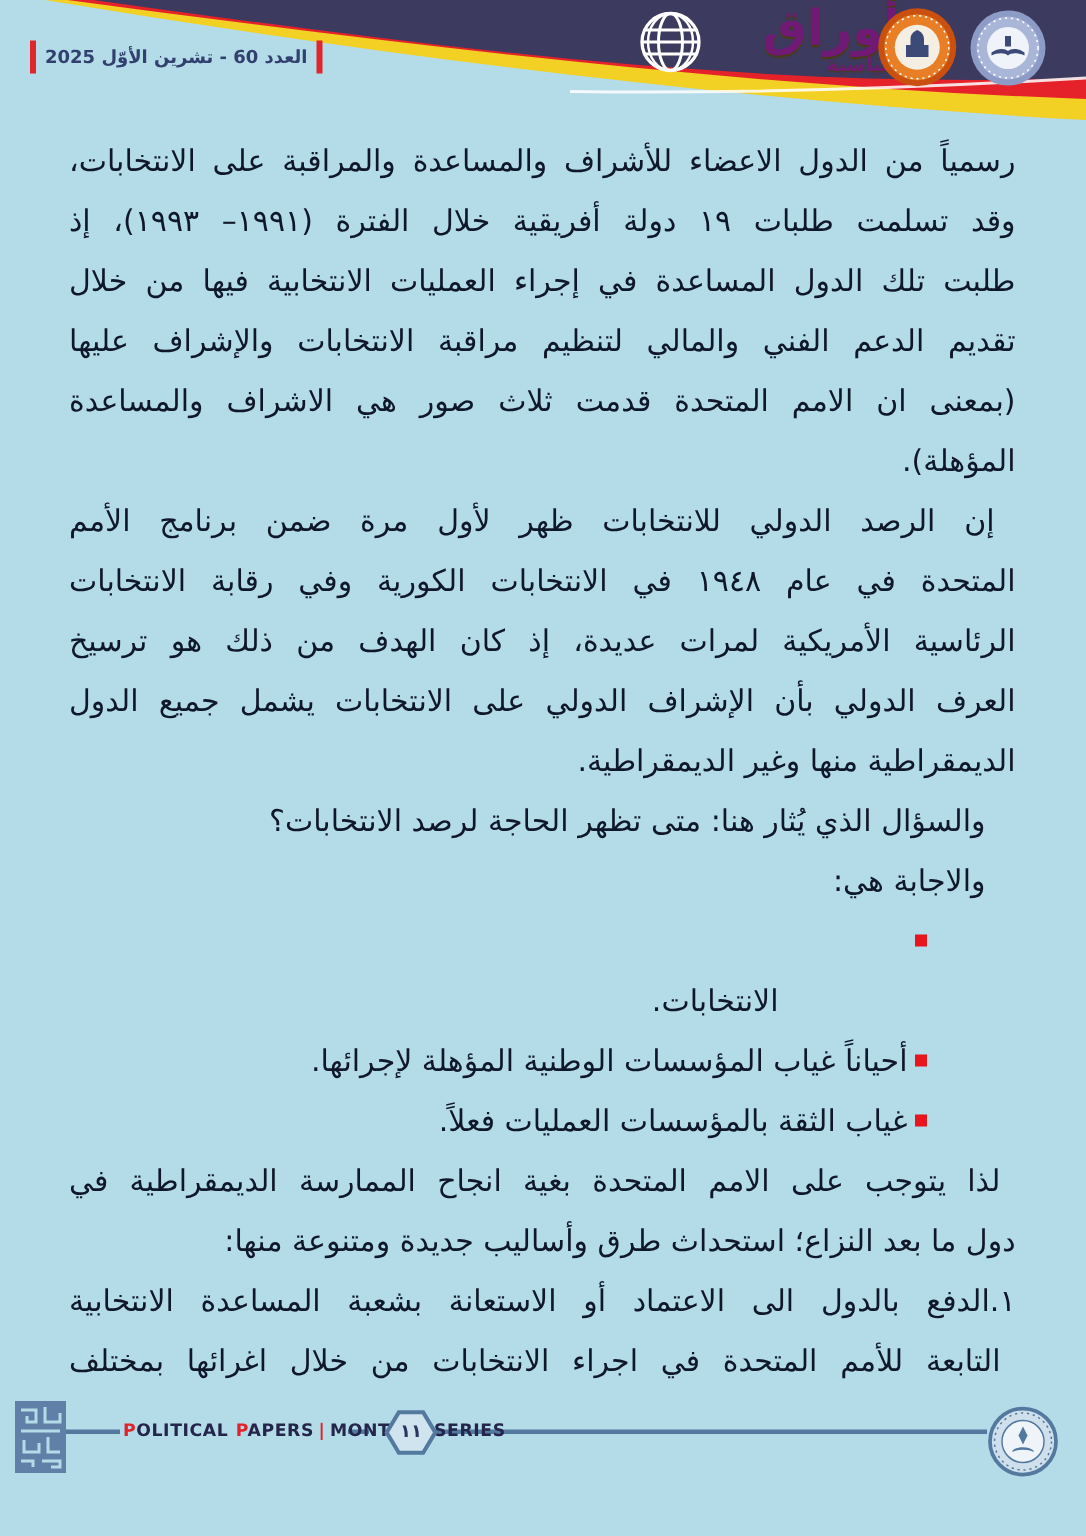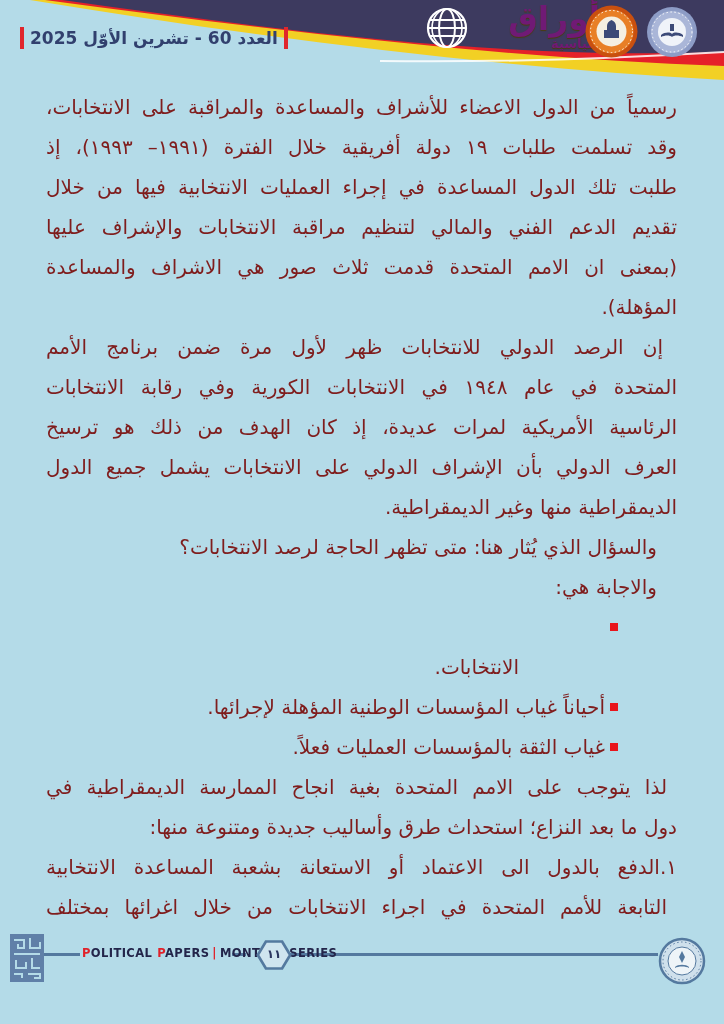--- a/index.html
+++ b/index.html
@@ -11,38 +11,38 @@
     font-family:"DejaVu Sans",sans-serif;
   }
   
   .header-svg{position:absolute;top:0;left:0;pointer-events:none;}
   .issue-badge{
     position:absolute;top:26px;left:20px;height:24px;
     display:flex;align-items:center;gap:6px;direction:rtl;
   }
   .issue-badge .bar{width:4px;height:22px;background:#e0262c;}
   .issue-badge .lbl{
-    font-size:17px;font-weight:bold;color:#31406e;white-space:nowrap;
+    font-size:12px;font-weight:bold;color:#31406e;white-space:nowrap;
   }
   .masthead{
     position:absolute;top:2px;left:470px;width:130px;text-align:right;
     color:#701a75;line-height:1;
     text-shadow:0 1px 1px #4a3c10;
   }
   .masthead .t1{font-size:33px;font-weight:bold;display:block;}
   .masthead .t2{font-size:13px;font-weight:bold;display:block;letter-spacing:5px;margin-top:2px;}
   .globe{position:absolute;top:6px;left:424px;}
   .seal{position:absolute;}
   .seal.orange{top:4px;left:584px;}
   .seal.blue{top:6px;left:646px;}
   
   .text-block{
     position:absolute;top:87px;left:46px;right:47px;
     direction:rtl;
-    color:#7f1d1d;
+    color:#0f172a;
   }
   .line{
     position:relative;
     height:40px;line-height:40px;
     font-size:20px;
     text-align:right;
     white-space:nowrap;
   }
   .line.just{text-align:justify;text-align-last:justify;white-space:normal;}
   .sq{

